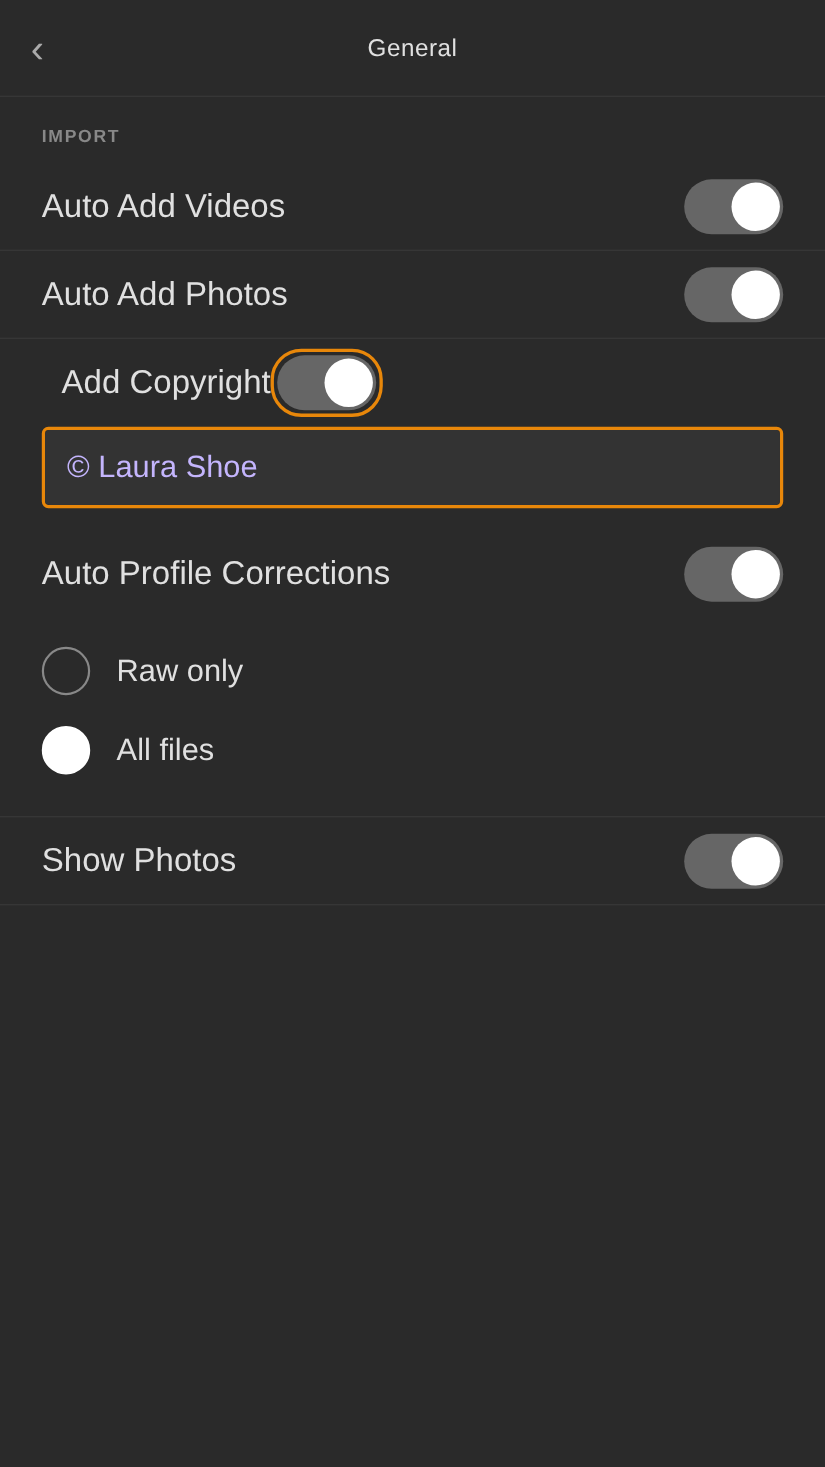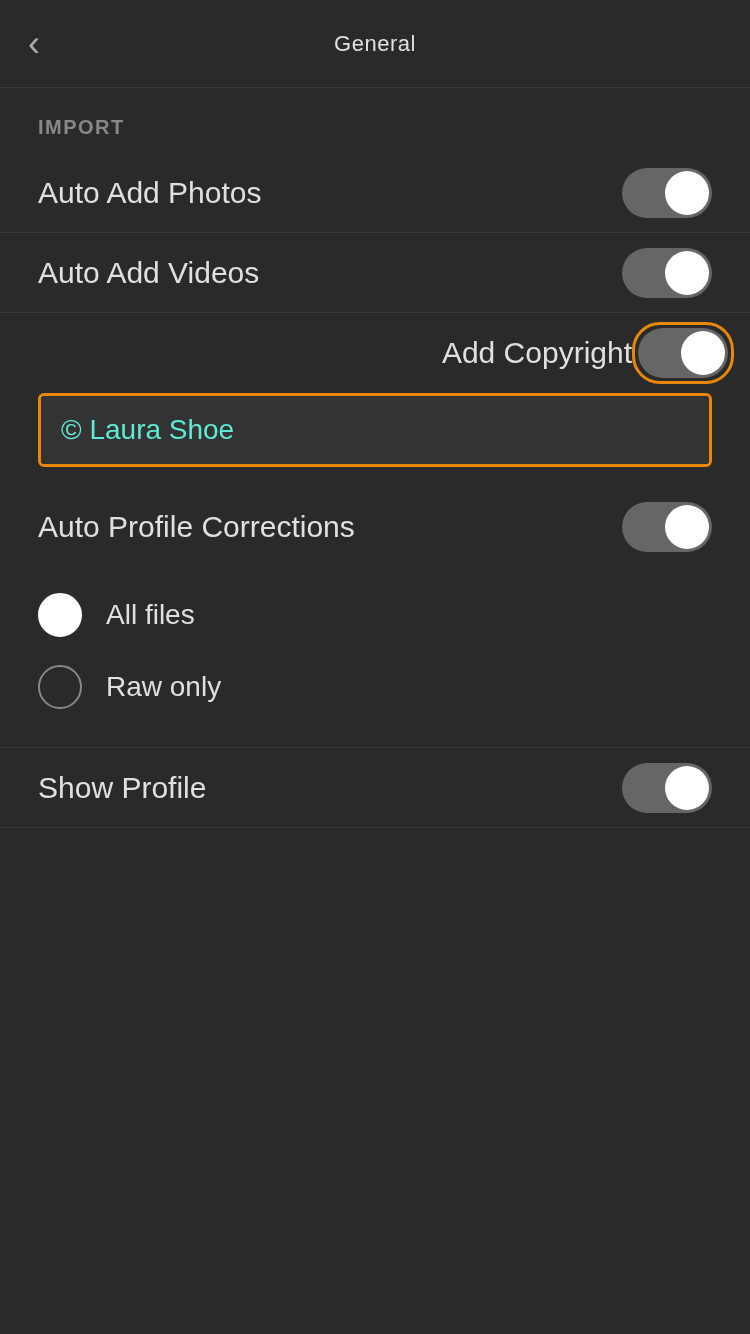--- a/index.html
+++ b/index.html
@@ -40,21 +40,21 @@
 
     .header-title {
       font-size: 22px;
       font-weight: 400;
       color: #e0e0e0;
       letter-spacing: 0.5px;
     }
 
     
     .section-label {
-      font-size: 20px;
+      font-size: 16px;
       font-weight: 600;
       color: #888;
       letter-spacing: 1.5px;
       padding: 28px 38px 14px 38px;
       text-transform: uppercase;
     }
 
     
     .setting-row {
       display: flex;
@@ -95,43 +95,43 @@
       top: 3px;
     }
 
     .toggle.on .toggle-knob {
       right: 3px;
     }
 
     .add-copyright-row {
       display: flex;
       align-items: center;
-      justify-content: flex-end;
-      padding: 0 16px;
+      justify-content: flex-start;
+      padding: 0 56px;
       height: 80px;
     }
 
     .toggle-highlighted {
       border: 3px solid #e8870a;
       border-radius: 28px;
       padding: 3px;
     }
 
     .copyright-input-wrapper {
       margin: 0 38px 20px 38px;
       border: 3px solid #e8870a;
       border-radius: 6px;
       padding: 0;
     }
 
     .copyright-input {
       background-color: #333;
       border: none;
       outline: none;
-      color: #5eead4;
+      color: #c4b5fd;
       font-size: 28px;
       padding: 18px 20px;
       width: 100%;
       border-radius: 4px;
     }
 
     
     .divider {
       height: 1px;
       background-color: #3a3a3a;
@@ -183,28 +183,28 @@
 
 <div class="header">
   <span class="back-btn">‹</span>
   <span class="header-title">General</span>
 </div>
 
 <div>
   <div class="section-label">IMPORT</div>
 
   <div class="setting-row">
+    <span class="setting-label">Auto Add Videos</span>
+    <div class="toggle on">
+      <div class="toggle-knob"></div>
+    </div>
+  </div>
+
+  <div class="setting-row">
     <span class="setting-label">Auto Add Photos</span>
-    <div class="toggle on">
-      <div class="toggle-knob"></div>
-    </div>
-  </div>
-
-  <div class="setting-row">
-    <span class="setting-label">Auto Add Videos</span>
     <div class="toggle on">
       <div class="toggle-knob"></div>
     </div>
   </div>
 
   <div class="add-copyright-row">
     <span class="setting-label">Add Copyright</span>
     <div class="toggle-highlighted">
       <div class="toggle on">
         <div class="toggle-knob"></div>
@@ -218,33 +218,33 @@
 
   <div class="setting-row" style="border-bottom: none;">
     <span class="setting-label">Auto Profile Corrections</span>
     <div class="toggle on">
       <div class="toggle-knob"></div>
     </div>
   </div>
 
   <div class="radio-group">
     <div class="radio-option">
+      <div class="radio-circle"></div>
+      <span class="radio-label">Raw only</span>
+    </div>
+    <div class="radio-option">
       <div class="radio-circle selected"></div>
       <span class="radio-label">All files</span>
     </div>
-    <div class="radio-option">
-      <div class="radio-circle"></div>
-      <span class="radio-label">Raw only</span>
-    </div>
   </div>
 </div>
 
 <div class="divider"></div>
 
 <div>
 
   <div class="setting-row">
-    <span class="setting-label">Show Profile</span>
+    <span class="setting-label">Show Photos</span>
     <div class="toggle on">
       <div class="toggle-knob"></div>
     </div>
   </div>
 </div>
 
 </body></html>

